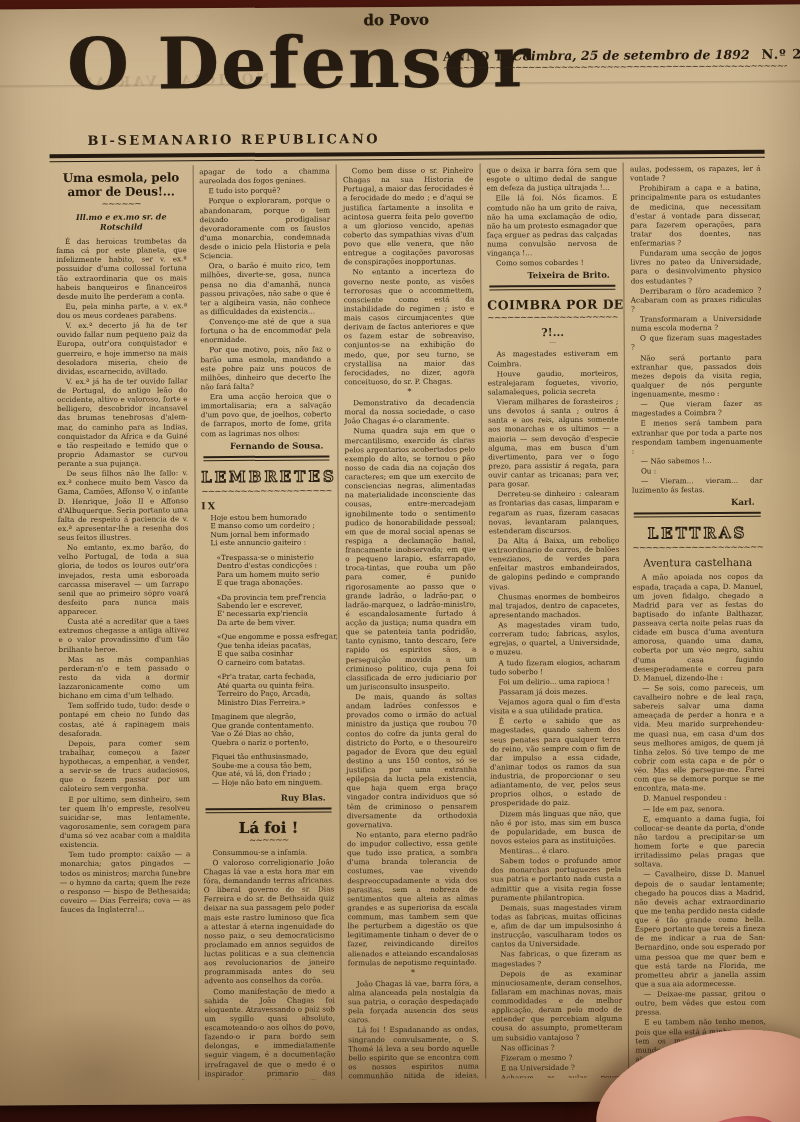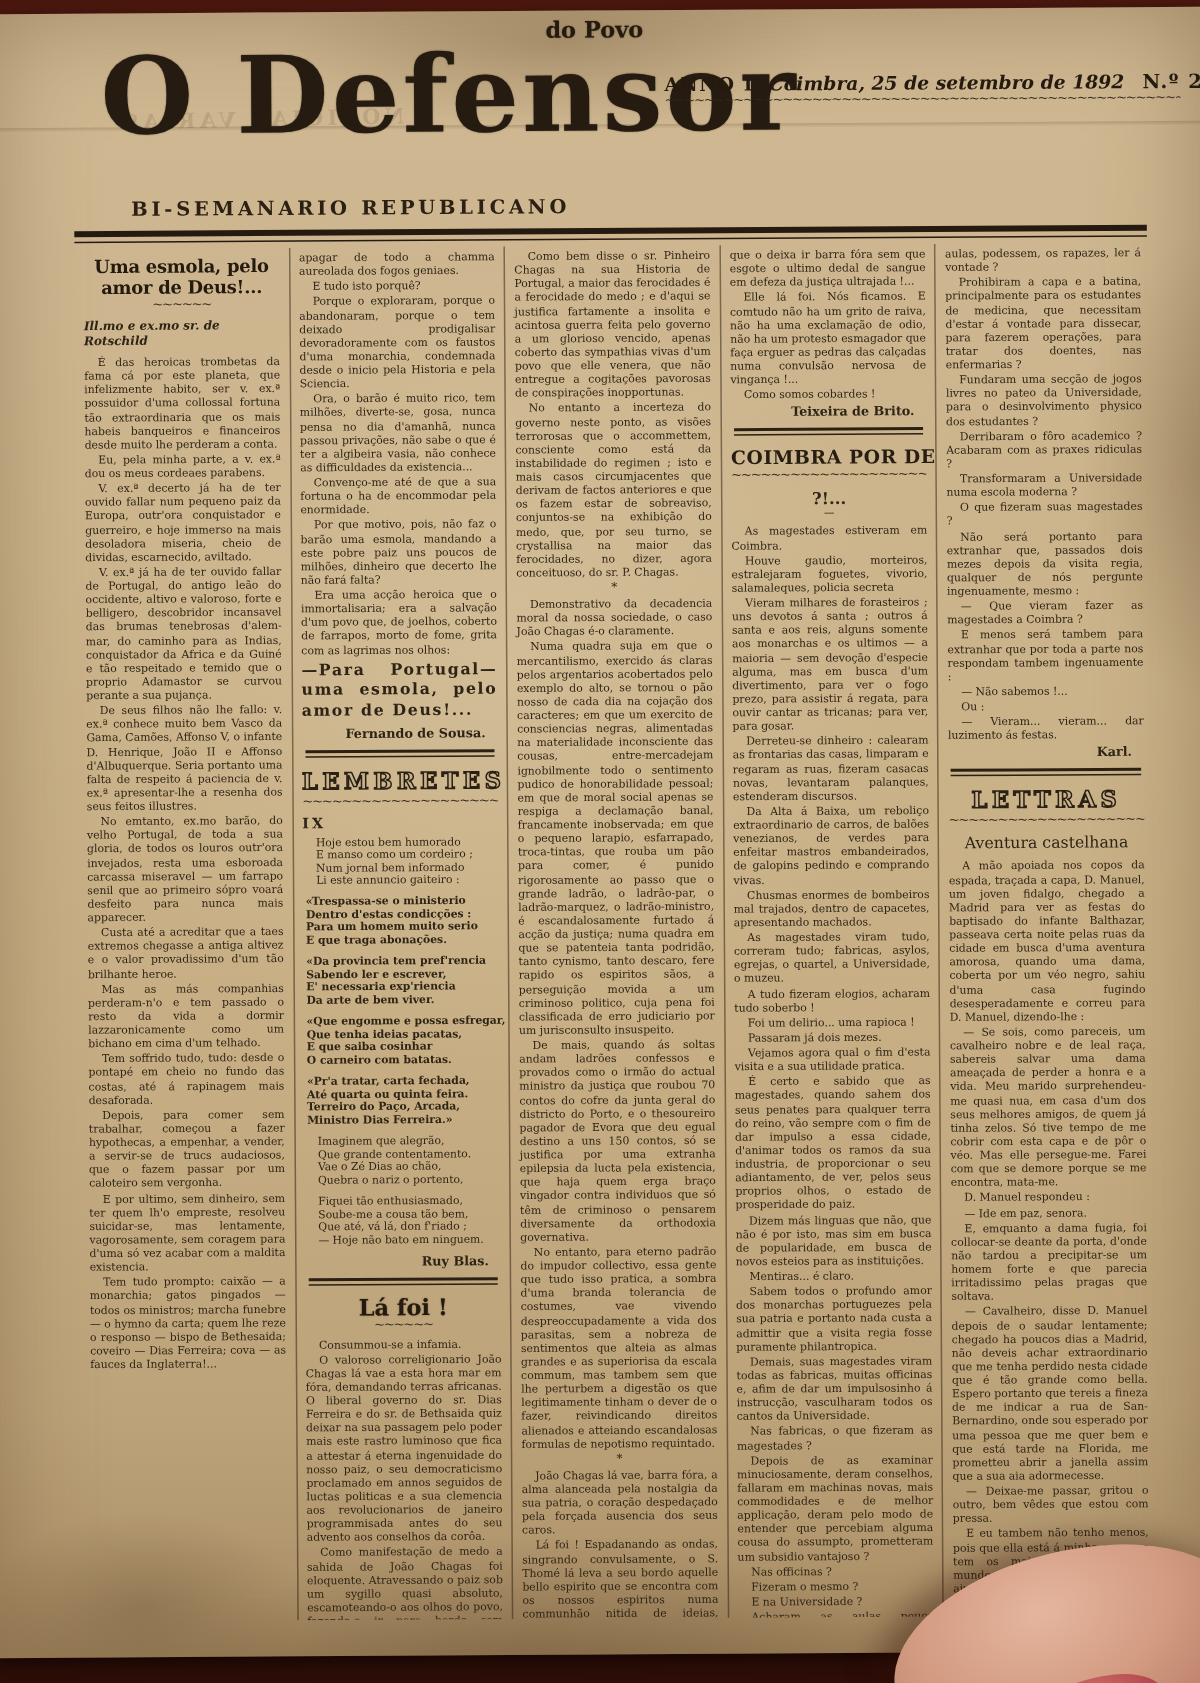--- a/index.html
+++ b/index.html
@@ -44,36 +44,36 @@
   .col + .col{border-left:1px solid rgba(52,38,22,.55);}
   .blk{margin:0 0 1px;}
   .p,.pc{font-size:7.25px;line-height:1.26;text-align:justify;}
   .p{text-indent:9px;}
   .title{font-weight:bold;font-size:12px;text-align:center;letter-spacing:-0.2px;
     margin:3px 0 2px;color:#241a0e;}
   .title2{position:static;font-weight:bold;font-size:15px;text-align:center;margin:5px 0 0;
     letter-spacing:0;line-height:1.1;color:#241a0e;}
   .ornament{text-align:center;font-size:9px;letter-spacing:-1px;line-height:7px;height:7px;
     overflow:hidden;margin:0 0 4px;color:#3a2c1b;}
-  .salute{font-style:italic;font-weight:bold;font-size:8px;margin:0 0 5px;}
+  .salute{text-align:center;font-style:italic;font-weight:bold;font-size:8px;margin:0 0 5px;}
   .lead{font-size:10.5px;font-weight:bold;letter-spacing:1.1px;line-height:1.3;
     text-align:justify;margin:3px 0 2px;}
   .sig{text-align:right;font-weight:bold;font-size:8.5px;margin:3px 8px 5px 0;}
   .rule{height:2px;border-top:2.5px solid #2a2014;border-bottom:1px solid #2a2014;
     margin:5px 2px 7px;}
   .section,.section-o{text-align:center;font-weight:bold;font-size:15px;letter-spacing:3px;
     margin:5px 0 1px;white-space:nowrap;color:#271d10;}
   .section{font-size:12.5px;letter-spacing:0.4px;}
   .section-o{color:#c9b28b;-webkit-text-stroke:1px #2a2014;}
   .wavy{text-align:center;font-size:9px;letter-spacing:-1px;line-height:8px;height:8px;
     overflow:hidden;margin:0 0 5px;color:#33271a;}
   .roman{text-align:left;font-weight:bold;font-size:9.5px;letter-spacing:2px;margin:4px 0 3px;}
   .poem{font-size:7.2px;line-height:1.18;margin:0 0 6px 9px;text-align:left;}
   .poem .poem-line{white-space:nowrap;}
-  .poem.q{margin-left:2px;font-weight:bold;}
+  .poem.q{margin-left:15px;}
   .star{text-align:center;font-size:8px;line-height:8px;margin:2px 0;}
   .storytitle{text-align:center;font-weight:normal;font-size:10.5px;margin:4px 0;}
   .subpunct{text-align:center;font-weight:bold;font-size:11px;margin:3px 0 0;}
   .dash{text-align:center;font-size:7px;line-height:6px;margin:0 0 4px;}
   
   .finger{position:absolute;width:240px;height:130px;right:-34px;bottom:-42px;
     transform:rotate(-17deg);border-radius:46% 54% 34% 34%;z-index:5;
     background:radial-gradient(ellipse at 45% 28%,#e5b69e 0%,#d29a81 48%,#b87c66 85%,#a86f5c 100%);
     box-shadow:-10px -8px 20px rgba(50,16,8,.4);}
   .nail{position:absolute;left:72px;bottom:-10px;width:100px;height:52px;
@@ -118,21 +118,20 @@
           <div class="blk p">Tem tudo prompto: caixão — a monarchia; gatos pingados — todos os ministros; marcha funebre — o hymno da carta; quem lhe reze o responso — bispo de Bethesaida; coveiro — Dias Ferreira; cova — as fauces da Inglaterra!...</div>
         </div>
       <div class="col">
           <div class="blk pc">apagar de todo a chamma aureolada dos fogos geniaes.</div>
           <div class="blk p">E tudo isto porquê?</div>
           <div class="blk p">Porque o exploraram, porque o abandonaram, porque o tem deixado prodigalisar devoradoramente com os faustos d'uma monarchia, condemnada desde o inicio pela Historia e pela Sciencia.</div>
           <div class="blk p">Ora, o barão é muito rico, tem milhões, diverte-se, gosa, nunca pensa no dia d'amanhã, nunca passou privações, não sabe o que é ter a algibeira vasia, não conhece as difficuldades da existencia...</div>
           <div class="blk p">Convenço-me até de que a sua fortuna o ha de encommodar pela enormidade.</div>
           <div class="blk p">Por que motivo, pois, não faz o barão uma esmola, mandando a este pobre paiz uns poucos de milhões, dinheiro que decerto lhe não fará falta?</div>
           <div class="blk p">Era uma acção heroica que o immortalisaria; era a salvação d'um povo que, de joelhos, coberto de farrapos, morto de fome, grita com as lagrimas nos olhos:</div>
-          <div class="blk lead">—Para Portugal—uma esmola, pelo amor de Deus!...</div>
           <div class="blk sig">Fernando de Sousa.</div>
           <div class="blk rule"></div>
           <div class="blk section-o">LEMBRETES</div>
           <div class="blk wavy">~~~~~~~~~~~~~~~~~~~~~~~~~~~~~~</div>
           <div class="blk roman">IX</div>
           <div class="blk poem">
             <div class="poem-line">Hoje estou bem humorado</div>
             <div class="poem-line">E manso como um cordeiro ;</div>
             <div class="poem-line">Num jornal bem informado</div>
             <div class="poem-line">Li este annuncio gaiteiro :</div>

